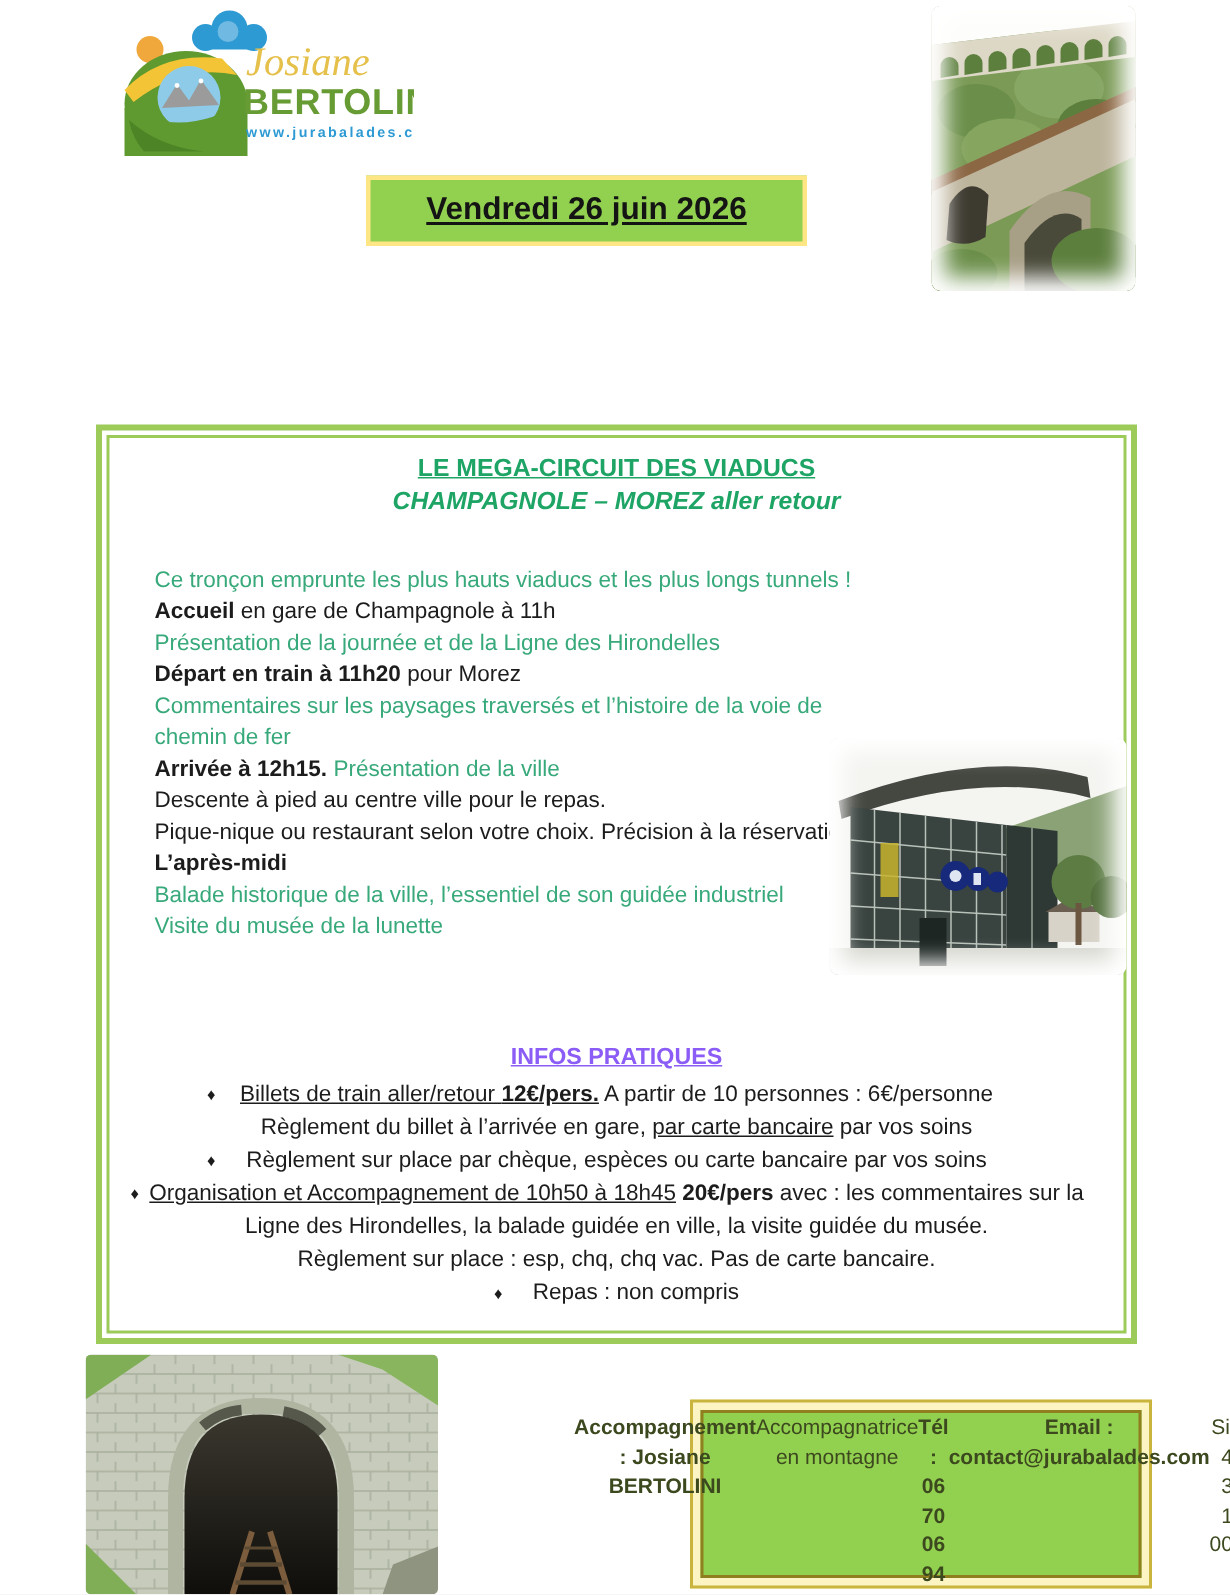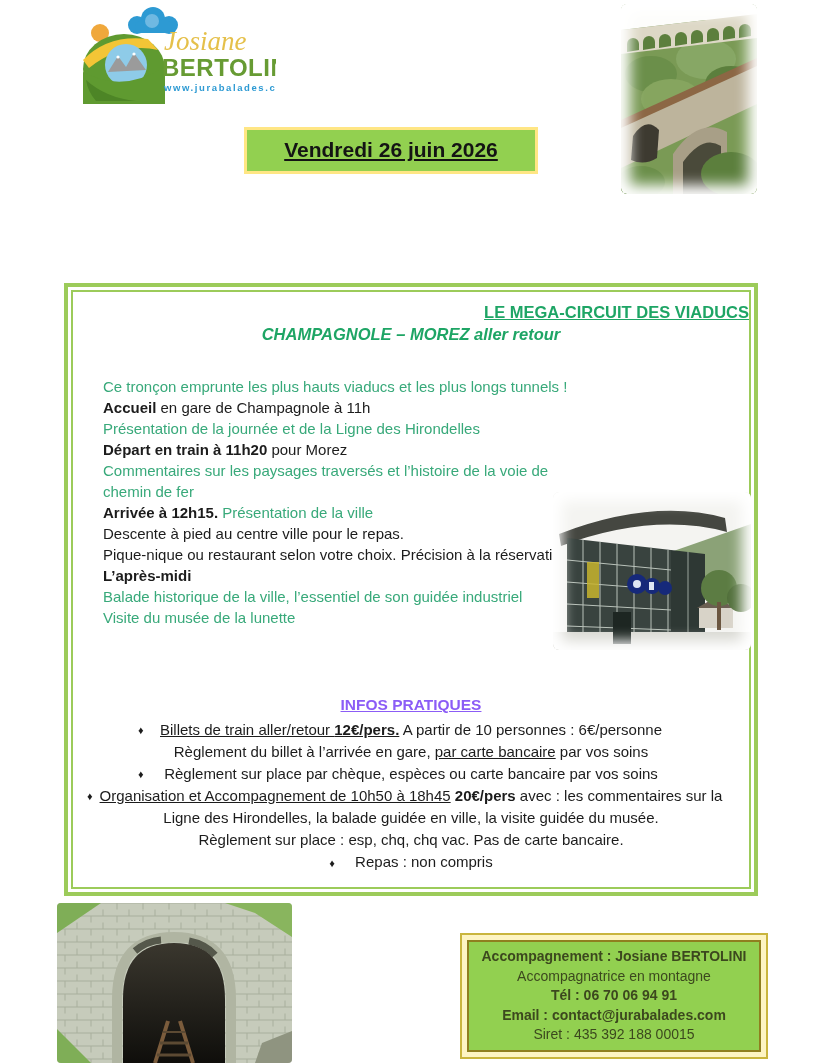--- a/index.html
+++ b/index.html
@@ -11,37 +11,37 @@
 
   
   .photo { position:absolute; border-radius:6px; overflow:hidden; }
   .photo svg { display:block; }
   .feather::after { content:''; position:absolute; inset:0; box-shadow:inset 0 0 14px 9px #ffffff; pointer-events:none; border-radius:6px; }
   .viaduct { left:621px; top:4px; width:136px; height:190px; }
   .building { }
   .tunnel { left:57px; top:903px; width:235px; height:160px; border-radius:4px; }
 
   
-  .date-banner { position:absolute; left:244px; top:127px; width:294px; height:47px;
+  .date-banner { position:absolute; left:244px; top:117px; width:294px; height:47px;
     background:#92d050; border:3px solid #ffe684; text-align:center;
     font-size:21px; font-weight:bold; color:#141414; line-height:40px; text-decoration:underline; }
 
   
   .title-banner { position:absolute; left:57px; top:203px; width:704px; height:58px;
     background:linear-gradient(#fffdf2 0%, #fcf0c4 45%, #f6d96e 100%);
     border:2px solid #f0e2a4; text-align:center; overflow:hidden;
     font-family:"Liberation Serif", serif; font-weight:bold; font-size:27px;
     color:#2ea351; line-height:54px; white-space:nowrap; }
 
   
   .main-box { position:absolute; left:64px; top:283px; width:694px; height:613px;
     border:4px solid #9ccb5a; padding:3px; background:#fff; }
   .main-inner { position:relative; width:100%; height:100%; border:2px solid #9ccb5a; background:#fff; }
 
-  .box-heading { margin-top:11px; text-align:right; font-size:16.5px; font-weight:bold;
+  .box-heading { margin-top:11px; text-align:center; font-size:16.5px; font-weight:bold;
     color:#1ea565; text-decoration:underline; }
   .box-subheading { margin-top:3px; text-align:center; font-size:16.5px; font-weight:bold;
     font-style:italic; color:#1ea565; }
 
   .itinerary { position:absolute; left:30px; top:84px; width:474px;
     font-size:15px; line-height:21px; color:#1c1c1c; }
   .itinerary .line { min-height:21px; }
 
   .g { color:#38a97a; }
   .b { font-weight:bold; }
@@ -55,21 +55,21 @@
   .info-line { position:relative; }
   .bullet { position:absolute; top:0; font-size:11px; color:#1c1c1c; }
   .bullet.inner { left:57px; }
   .bullet.outer { left:6px; }
   .bullet.inline { position:static; font-size:11px; margin-right:16px; }
 
   
   .contact-outer { position:absolute; left:460px; top:933px; width:308px; height:126px;
     background:#fdf4c3; border:2px solid #c9b53e; padding:5px; }
   .contact-inner { width:100%; height:100%; background:#92d050; border:2px solid #8f7f1f;
-    display:flex; flex-direction:column; justify-content:center; text-align:center;
+    display:flex; flex-direction:row; justify-content:center; text-align:center;
     font-size:14px; line-height:19.5px; color:#3c481e; }
 </style>
 </head>
 <body>
 
 <div class="page">
 
   <div class="logo">
     <svg viewBox="0 0 240 102" width="240" height="102">
 

